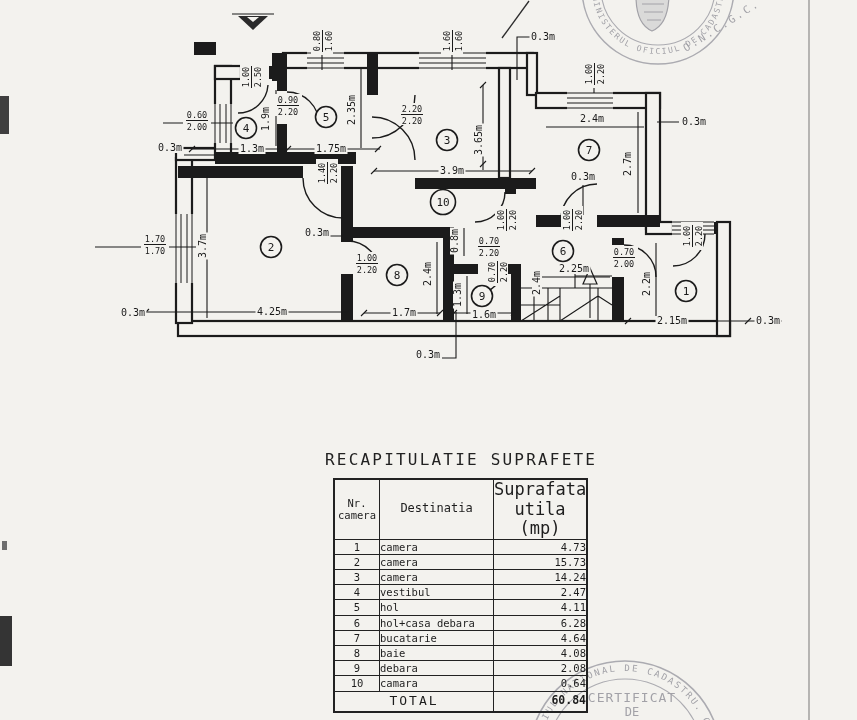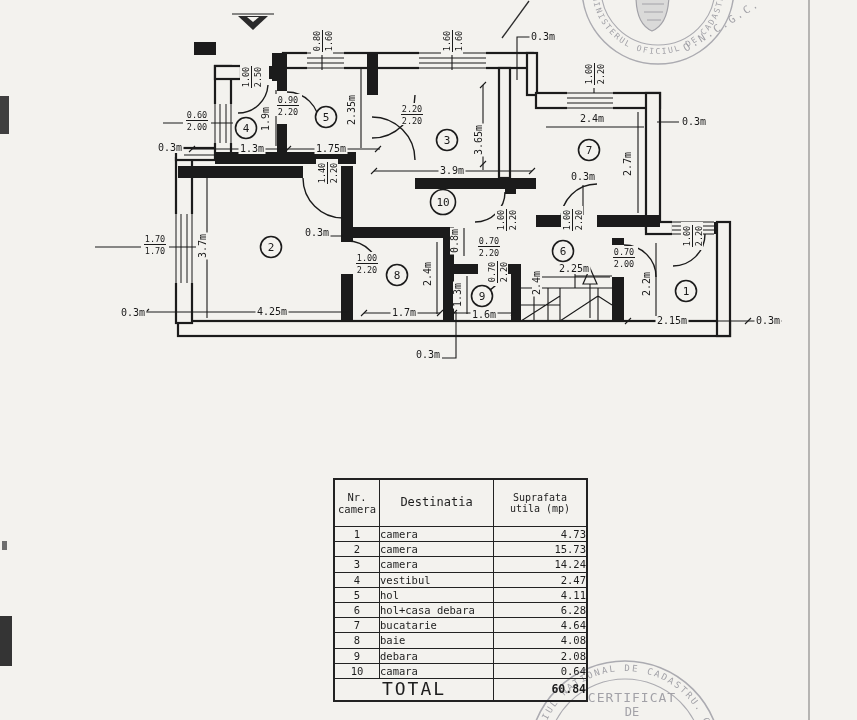--- a/index.html
+++ b/index.html
@@ -17,25 +17,25 @@
   .stamp circle{fill:none;stroke:#9a9aa2;}
   .stamp text{fill:#8e8e96;}
   
   .tbl-title{position:absolute;left:325px;top:450px;font-size:16px;letter-spacing:2.2px;
              color:#222;white-space:nowrap;}
   table.areas{position:absolute;left:333px;top:478px;width:249px;border-collapse:collapse;
               color:#1d1d1d;background:transparent;border:2px solid #222;table-layout:fixed;}
   table.areas th,table.areas td{border:1.4px solid #222;padding:0;line-height:1.15;}
   th.c1{width:44px;font-size:10.5px;font-weight:normal;height:46px;}
   th.c2{width:113px;font-size:12px;font-weight:normal;text-align:center;}
-  th.c3{width:92px;font-size:10px;font-weight:normal;text-align:center;}
+  th.c3{width:92px;font-size:17px;font-weight:normal;text-align:center;}
   td.nr{text-align:center;font-size:10.5px;height:14.2px;}
   td.dest{text-align:left;font-size:10.5px;padding-left:5px;}
   td.sup{text-align:right;font-size:10.5px;}
-  tr.total td{height:19px;font-size:18px;}
+  tr.total td{height:19px;font-size:13px;}
   tr.total td.lbl{text-align:center;letter-spacing:2px;}
   tr.total td.val{font-size:11.5px;text-align:right;font-weight:bold;}
 </style>
 </head>
 <body>
 
 <div class="page">
 
 <svg width="857" height="720" viewBox="0 0 857 720">
 
@@ -432,20 +432,21 @@
           <circle cx="482" cy="296" r="10.5" fill="#f3f2ee" stroke="#1b1b1b" stroke-width="1.6"></circle>
           <text x="482" y="299.8" text-anchor="middle" font-size="11">9</text>
         </g>
         <g>
           <circle cx="443" cy="202" r="12.5" fill="#f3f2ee" stroke="#1b1b1b" stroke-width="1.6"></circle>
           <text x="443" y="205.8" text-anchor="middle" font-size="11">10</text>
         </g>
       </g>
 </svg>
 
+  <div class="tbl-title">RECAPITULATIE SUPRAFETE</div>
   <table class="areas">
     <thead>
       <tr>
         <th class="c1">
           <span>Nr.</span><br>
           <span>camera</span>
         </th>
         <th class="c2">Destinatia</th>
         <th class="c3">
           <span>Suprafata</span><br>

